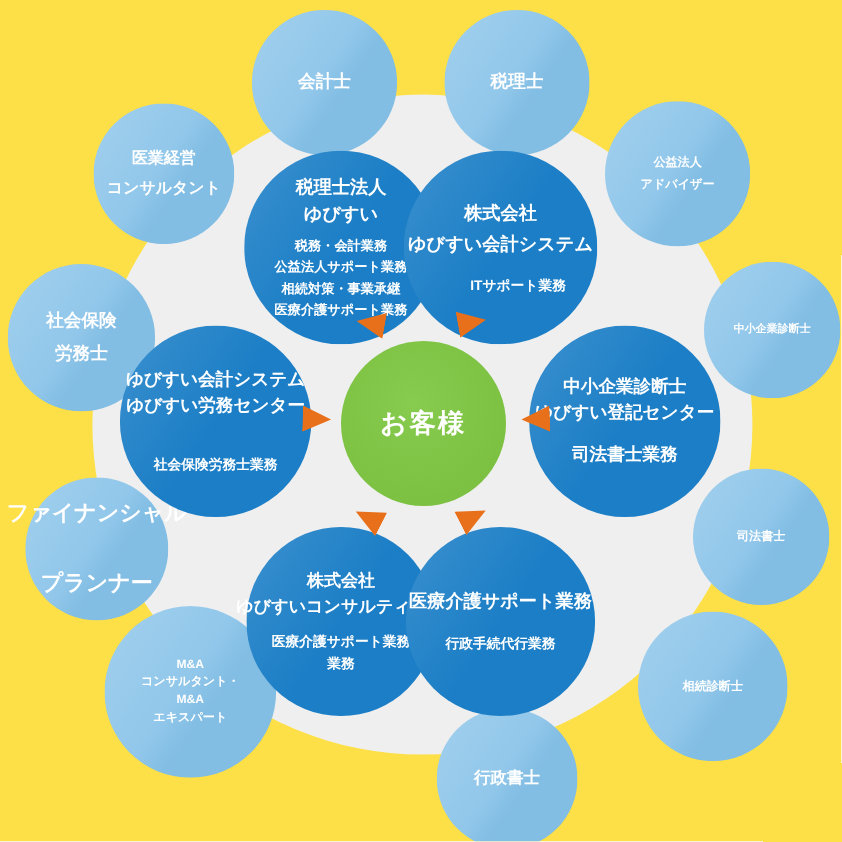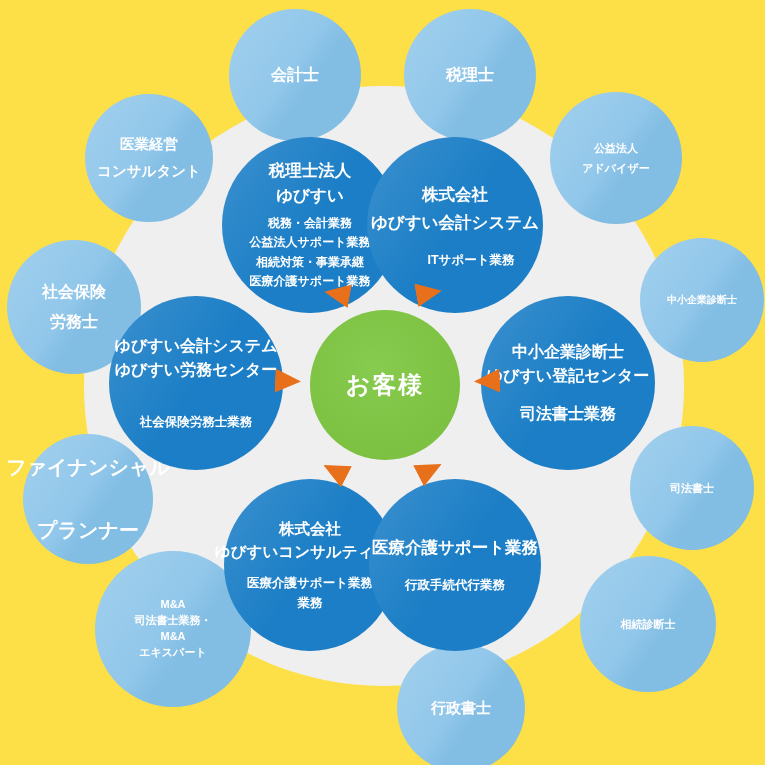--- a/index.html
+++ b/index.html
@@ -54,21 +54,21 @@
     <div class="line">相続診断士</div>
   </div>
 
   <div class="circle outer" style="left:397px; top:644px; width:128px; height:128px; font-size:15px;">
     <div class="line">行政書士</div>
   </div>
 
 
   <div class="circle outer lh-tight" style="left:95px; top:551px; width:156px; height:156px;">
     <div class="line">M&amp;A</div>
-    <div class="line">司法書士業務・</div>
+    <div class="line">コンサルタント・</div>
     <div class="line">M&amp;A</div>
     <div class="line">エキスパート</div>
   </div>
 
   <div class="circle outer" style="left:23px; top:434px; width:130px; height:130px; font-size:20px;gap:26px;">
     <div class="line">ファイナンシャル</div>
     <div class="line">プランナー</div>
   </div>
 
   <div class="circle outer" style="left:7px; top:240px; width:134px; height:134px; font-size:16px;">

